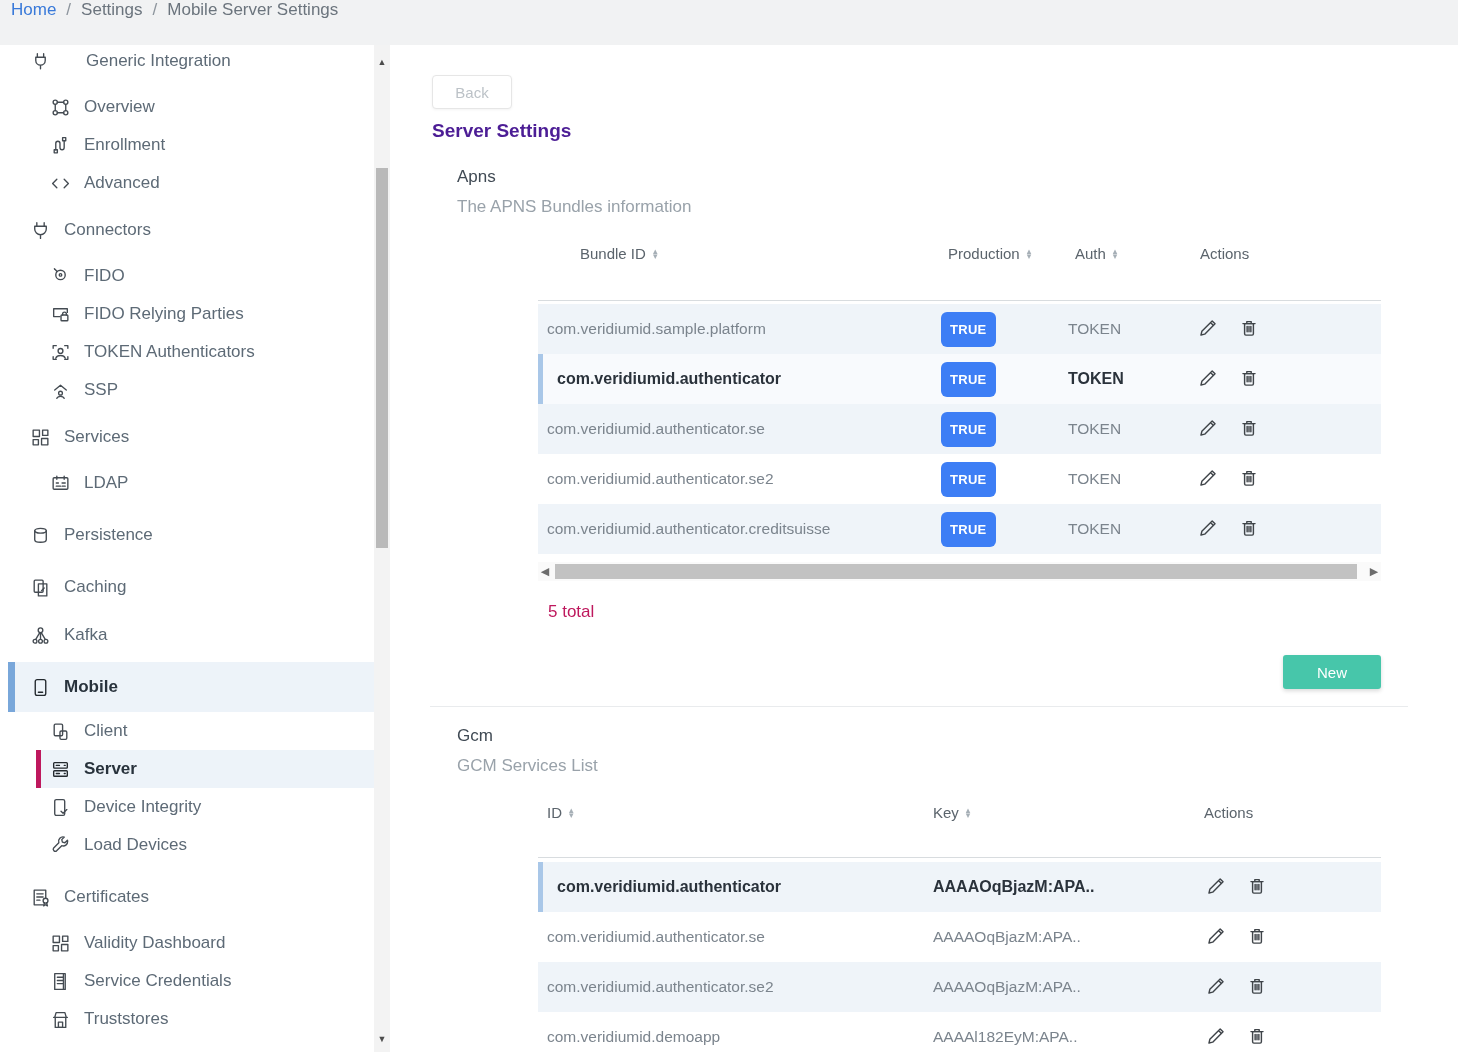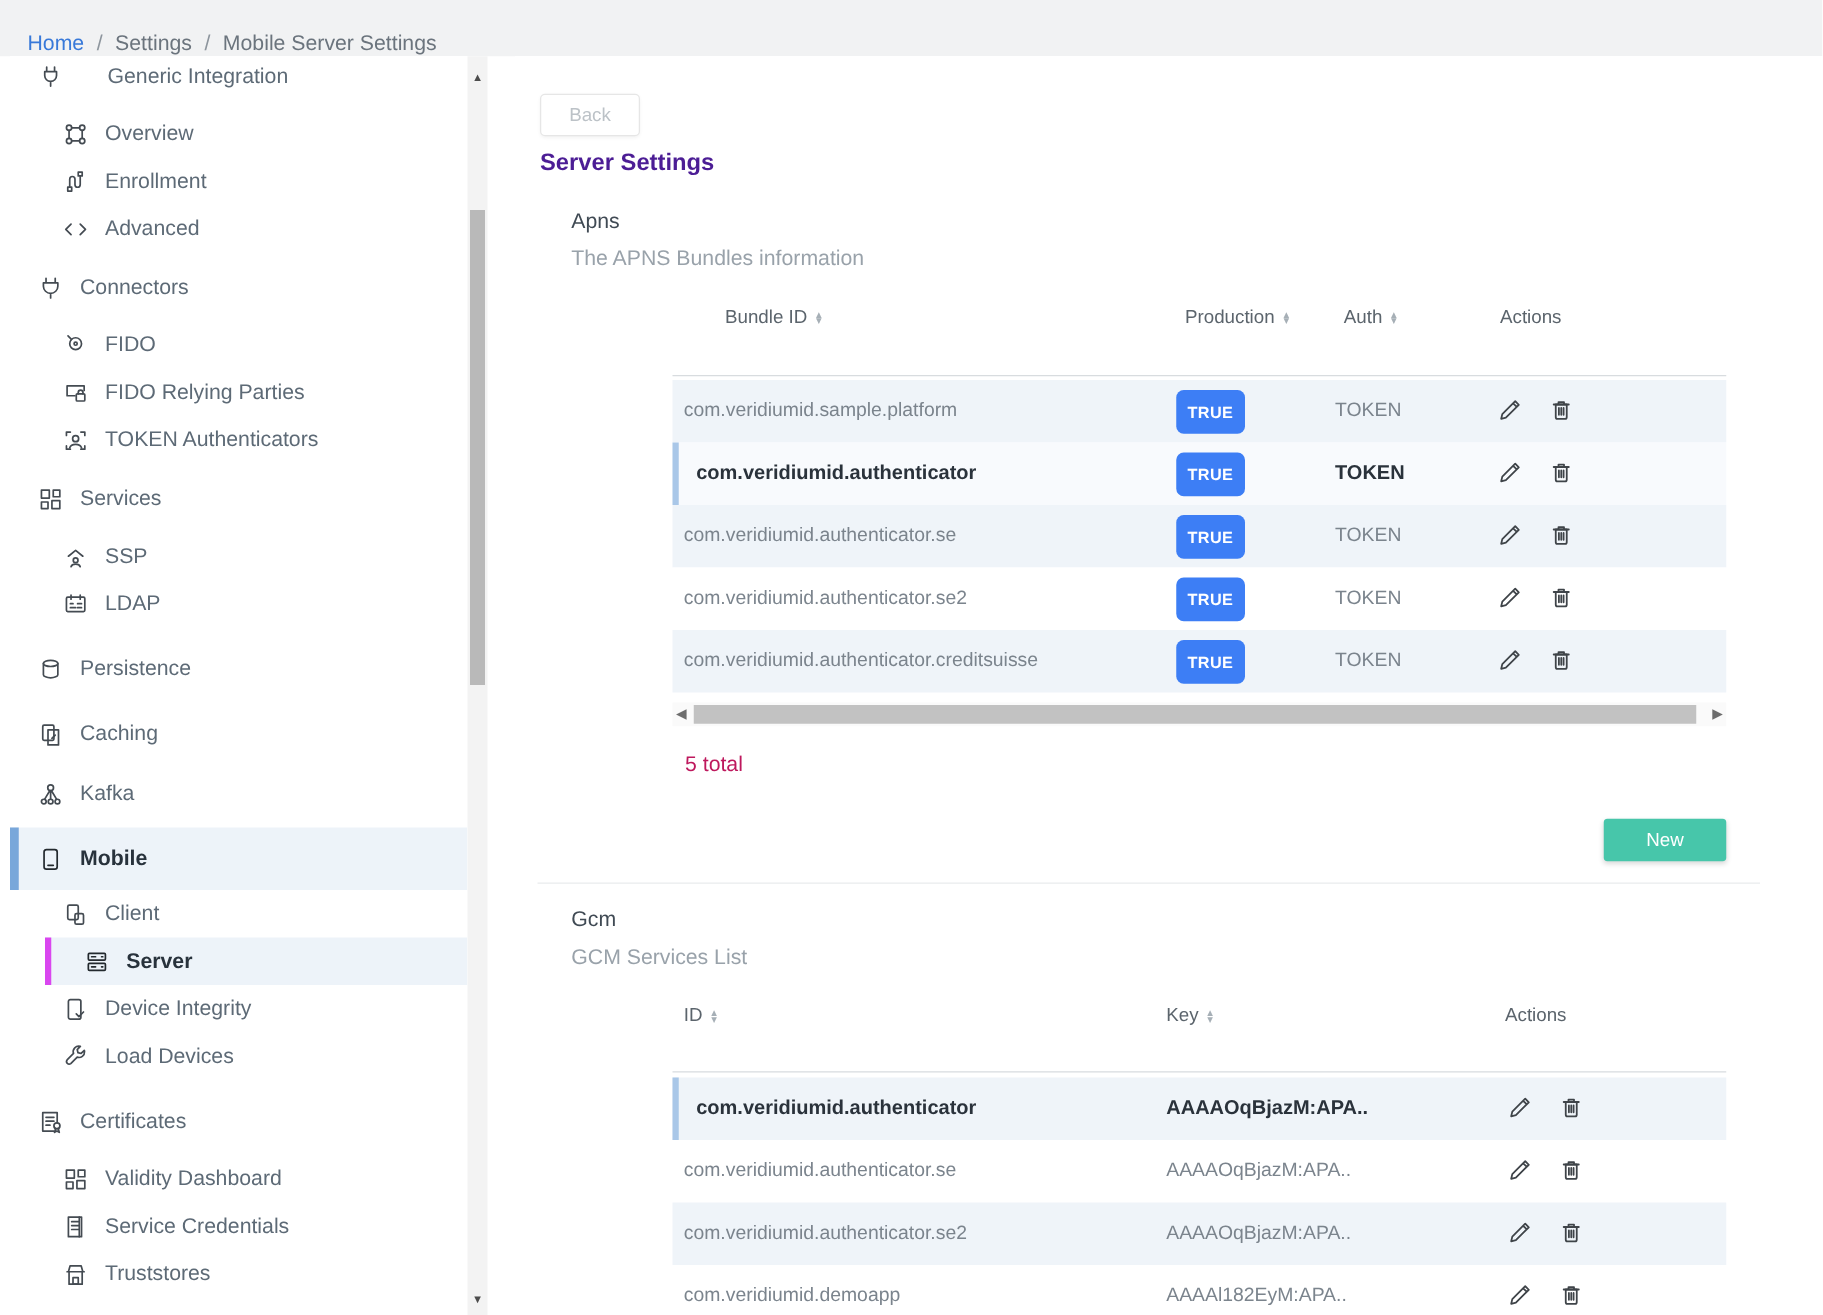--- a/index.html
+++ b/index.html
@@ -6,21 +6,21 @@
   html,body { margin:0; padding:0; }
   body {
     width:1458px; height:1052px; position:relative; overflow:hidden;
     background:#ffffff; font-family:"Liberation Sans", sans-serif;
     -webkit-font-smoothing:antialiased;
   }
 
   
   .breadcrumb-bar {
     position:absolute; top:0; left:0; width:1458px; height:45px;
-    background:#f1f2f3; display:flex; align-items:flex-end; padding-left:22px;
+    background:#f1f2f3; display:flex; align-items:flex-start; padding-left:11px;
     font-size:17px;
   }
   .crumb { color:#6b747d; cursor:default; }
   .crumb.link { color:#3879d9; cursor:pointer; }
   .crumb-sep { color:#8d959d; margin:0 10px; }
 
   
   .sidebar {
     position:absolute; top:45px; left:8px; width:366px; height:1007px;
     background:#ffffff; overflow:hidden;
@@ -32,21 +32,21 @@
   .sb-item.lvl0 { padding-left:22px; margin-top:9px; margin-bottom:8px; }
   .sb-item.lvl1 { padding-left:42px; }
   .sb-item:first-child { margin-top:-3px;gap:22px; }
   .sb-item.gap-lg { margin-top:14px; }
   .sb-item.gap-md { margin-top:10px; }
   .sb-icon { width:21px; height:21px; margin-right:13px; flex:0 0 auto; color:#444b52; display:inline-flex; }
   .sb-icon svg { width:100%; height:100%; }
   .sb-item.active { font-weight:bold; color:#28323c; background:#edf3f9; }
   .sb-item.active .sb-icon { color:#23292e; }
   .sb-item.accent-strong { height:50px; margin-top:2px; margin-bottom:0; border-left:7px solid #79a7da; padding-left:15px; }
-  .sb-item.accent-light { margin-left:28px; border-left:5px solid #d946ef; padding-left:26px; }
+  .sb-item.accent-light { margin-left:28px; border-left:5px solid #be185d; padding-left:9px; }
 
   
   .vscroll { position:absolute; top:45px; left:374px; width:16px; height:1007px; background:#f3f3f3; }
   .vscroll .arrow { position:absolute; left:0; width:16px; text-align:center; color:#4c4c4c; font-size:9px; cursor:pointer; }
   .vscroll .arrow.up { top:12px; }
   .vscroll .arrow.down { bottom:8px; }
   .v-thumb { position:absolute; left:2px; top:123px; width:12px; height:380px; background:#b9b9b9; cursor:pointer; }
 
   
   .main { position:absolute; top:45px; left:412px; width:1046px; height:1007px; background:#ffffff; }
@@ -192,40 +192,40 @@
     <div class="sb-item lvl1">
       <span class="sb-icon">
         <svg viewBox="0 0 20 20" fill="none" stroke="currentColor" stroke-width="1.3" stroke-linecap="round" stroke-linejoin="round">
           <path d="M3 6V3.5h3M14 3.5h3V6M17 14v2.5h-3M6 16.5H3V14"></path>
           <circle cx="10" cy="8.5" r="2.3"></circle>
           <path d="M5.5 15.5c1.2-3.5 7.8-3.5 9 0"></path>
         </svg>
       </span>
       <span class="sb-label">TOKEN Authenticators</span>
     </div>
+    <div class="sb-item lvl1">
+      <span class="sb-icon">
+        <svg viewBox="0 0 20 20" fill="none" stroke="currentColor" stroke-width="1.3" stroke-linecap="round" stroke-linejoin="round">
+          <path d="M4.5 9.5L10 5l5.5 4.5"></path>
+          <circle cx="10" cy="12.5" r="1.8"></circle>
+          <path d="M6.5 17.5c.8-2.6 6.2-2.6 7 0"></path>
+        </svg>
+      </span>
+      <span class="sb-label">SSP</span>
+    </div>
     <div class="sb-item lvl0">
       <span class="sb-icon">
         <svg viewBox="0 0 20 20" fill="none" stroke="currentColor" stroke-width="1.3" stroke-linecap="round" stroke-linejoin="round">
           <rect x="3" y="3" width="6" height="6"></rect>
           <rect x="12" y="3" width="5" height="5"></rect>
           <rect x="3" y="12" width="5" height="5"></rect>
           <rect x="11" y="11" width="6" height="6"></rect>
         </svg>
       </span>
       <span class="sb-label">Services</span>
-    </div>
-    <div class="sb-item lvl1">
-      <span class="sb-icon">
-        <svg viewBox="0 0 20 20" fill="none" stroke="currentColor" stroke-width="1.3" stroke-linecap="round" stroke-linejoin="round">
-          <path d="M4.5 9.5L10 5l5.5 4.5"></path>
-          <circle cx="10" cy="12.5" r="1.8"></circle>
-          <path d="M6.5 17.5c.8-2.6 6.2-2.6 7 0"></path>
-        </svg>
-      </span>
-      <span class="sb-label">SSP</span>
     </div>
     <div class="sb-item lvl1">
       <span class="sb-icon">
         <svg viewBox="0 0 20 20" fill="none" stroke="currentColor" stroke-width="1.3" stroke-linecap="round" stroke-linejoin="round">
           <rect x="3" y="4.5" width="14" height="11" rx="1"></rect>
           <path d="M6.5 3v3M13.5 3v3M6 9.5h2M6 12.5h4M11.5 9.5h3M11.5 12.5h3"></path>
         </svg>
       </span>
       <span class="sb-label">LDAP</span>
     </div>

